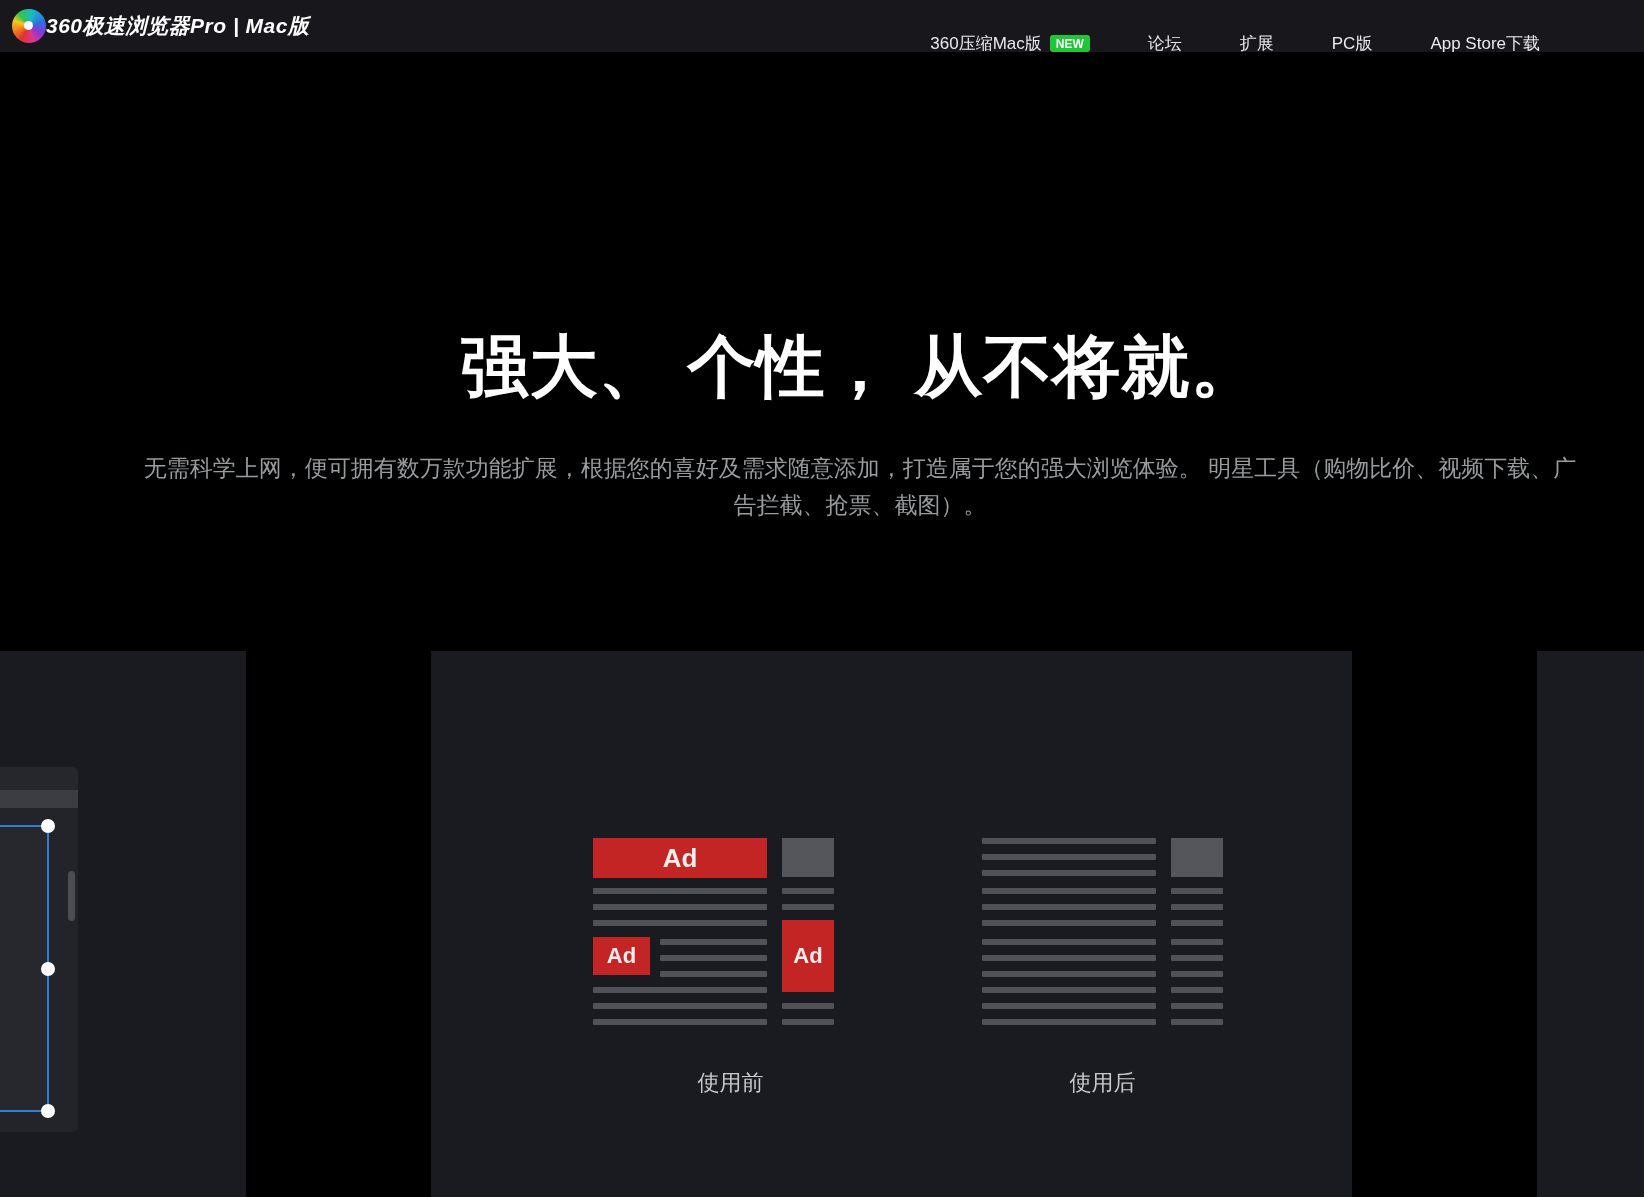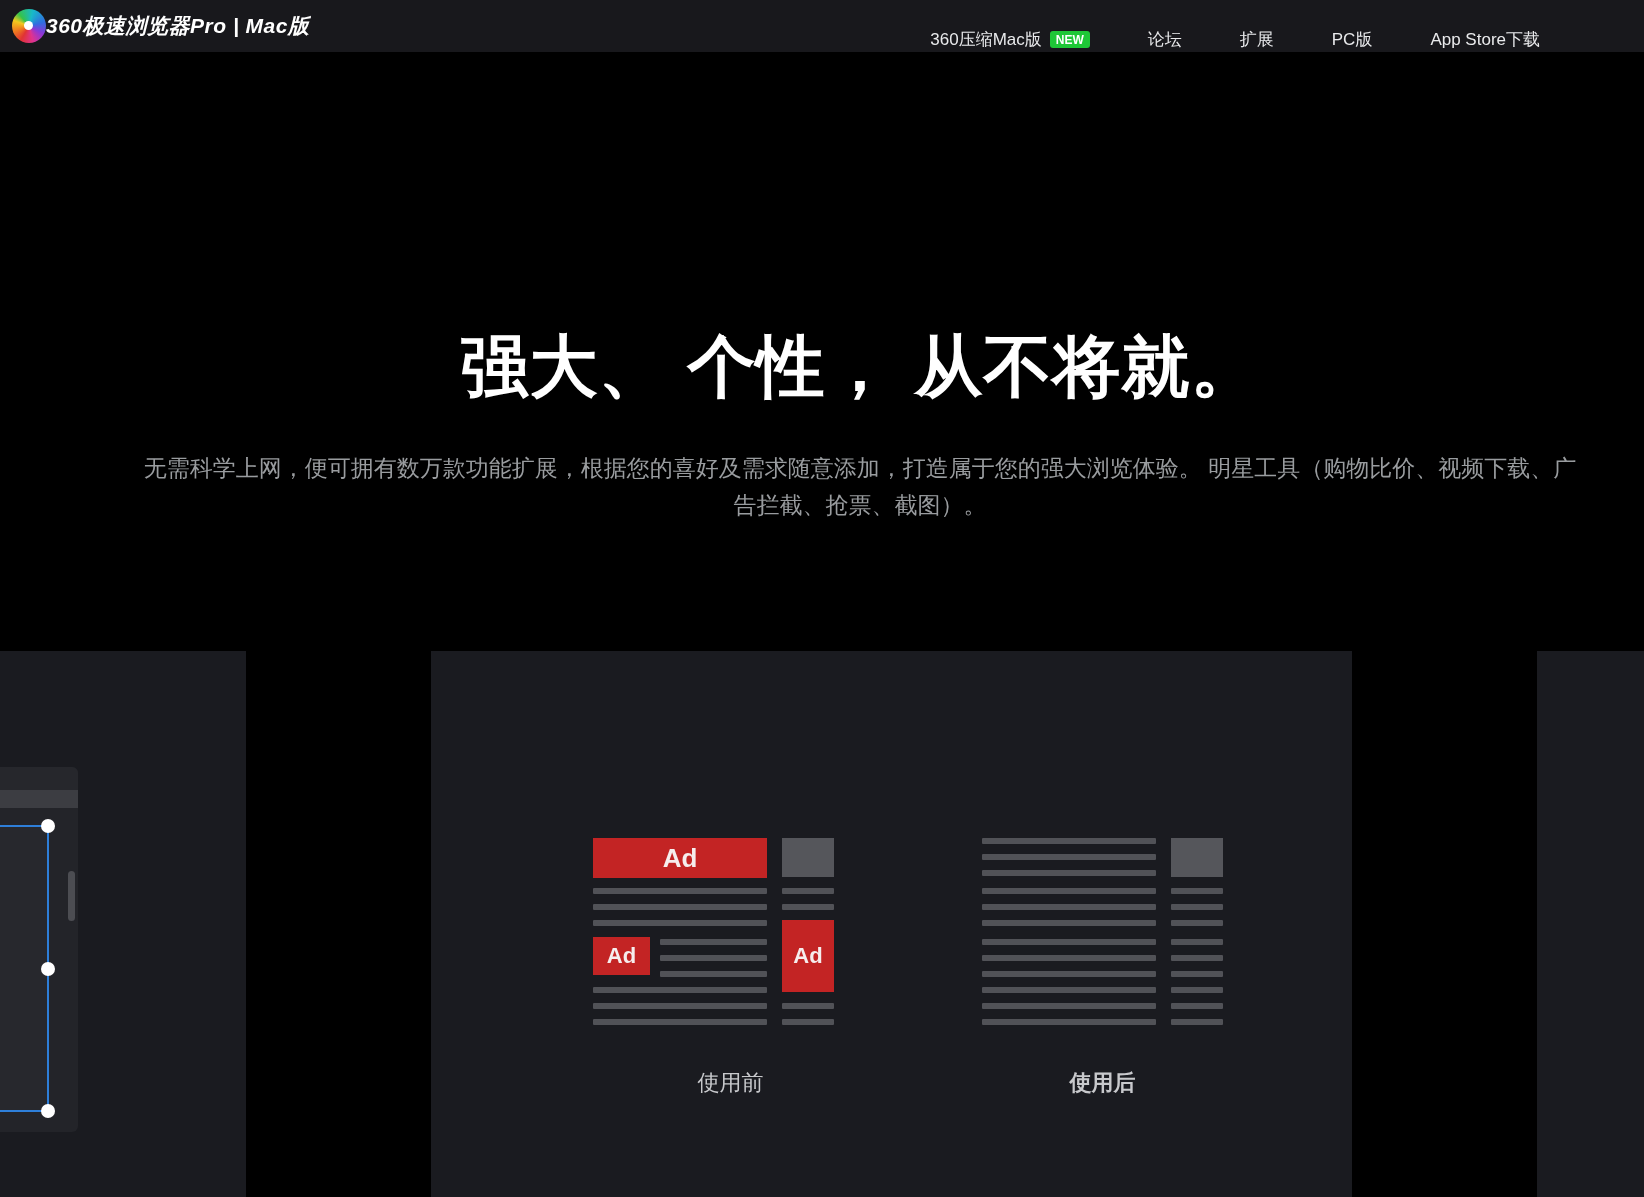--- a/index.html
+++ b/index.html
@@ -8,21 +8,21 @@
   .wrapper  { position:absolute; left:0; top:0; width:1810px; height:1197px; }
 
   
   .topbar { position:absolute; left:0; top:0; width:1644px; height:52px; background:#18181c; z-index:9; }
   .brand { position:absolute; left:12px; top:0; height:52px; display:flex; align-items:center; gap:0; cursor:pointer;font-style:italic; }
   .logo { width:34px; height:34px; border-radius:50%;
           background:conic-gradient(from -40deg,#35c24a,#18b9c9 55deg,#2f6de0 115deg,#8b37d8 160deg,#e0338f 205deg,#e03333 250deg,#f07c1f 290deg,#f3c91e 330deg,#35c24a 360deg);
           position:relative; }
   .logo::after { content:""; position:absolute; left:12px; top:12px; width:9px; height:9px; background:#fff; border-radius:50%; }
   .brand-title { color:#fff; font-size:21px; font-weight:700; letter-spacing:.5px; }
-  .nav { position:absolute; right:104px; top:12px; height:55px; display:flex; align-items:center; gap:58px; }
+  .nav { position:absolute; right:104px; top:0; height:55px; display:flex; align-items:flex-end; gap:58px; }
   .nav-item { color:#e9eaec; font-size:17px; cursor:pointer; display:flex; align-items:center; white-space:nowrap; }
   .badge { display:inline-block; margin-left:8px; background:#1ec737; color:#fff; font-size:12px; font-weight:700;
            line-height:1; padding:3px 6px 2px; border-radius:3px; }
   .heading { position:absolute; left:0; top:322px; width:1720px; text-align:center;
              color:#fff; font-size:68px; font-weight:600; letter-spacing:1px; }
   .subtitle { position:absolute; left:0; top:450px; width:1720px; text-align:center;
               color:#999c9f; font-size:23px; line-height:37px; font-weight:400; }
 
   
   .slide { position:absolute; top:651px; width:921px; height:546px; background:#1a1b20; }
@@ -31,21 +31,21 @@
   .slide.right  { left:1537px; }
 
   
   .mock { position:absolute; width:241px; height:188px; top:187px; }
   .mock-before { left:162px; }
   .mock-after  { left:551px; }
   .ln  { position:absolute; height:6px; background:#515257; border-radius:1px; }
   .box { position:absolute; background:#55565b; }
   .ad  { position:absolute; background:#c32424; color:#f6eded; display:flex; align-items:center; justify-content:center; font-weight:600; }
   .mock-label { position:absolute; top:417px; width:241px; text-align:center; color:#c8c9cc; font-size:22px; }
-  .label-before { left:179px; } .label-after { left:551px;font-weight:bold; }
+  .label-before { left:179px; } .label-after { left:551px; }
 
   
   .shot-window { position:absolute; left:192px; top:116px; width:561px; height:365px;
                  background:#232429; border-radius:6px; overflow:hidden; }
   .shot-header  { position:absolute; left:0; top:0; width:100%; height:23px; background:#26272c; }
   .shot-toolbar { position:absolute; left:0; top:23px; width:100%; height:18px; background:#3c3d42; }
   .shot-scrollbar { position:absolute; left:551px; top:104px; width:7px; height:50px; background:#4c4d52; border-radius:4px; }
   .selection { position:absolute; left:60px; top:58px; width:472px; height:287px;
                border:2px solid #2e7fd9; background:rgba(255,255,255,0.02); }
   .handle { position:absolute; width:14px; height:14px; border-radius:50%; background:#fff; }

